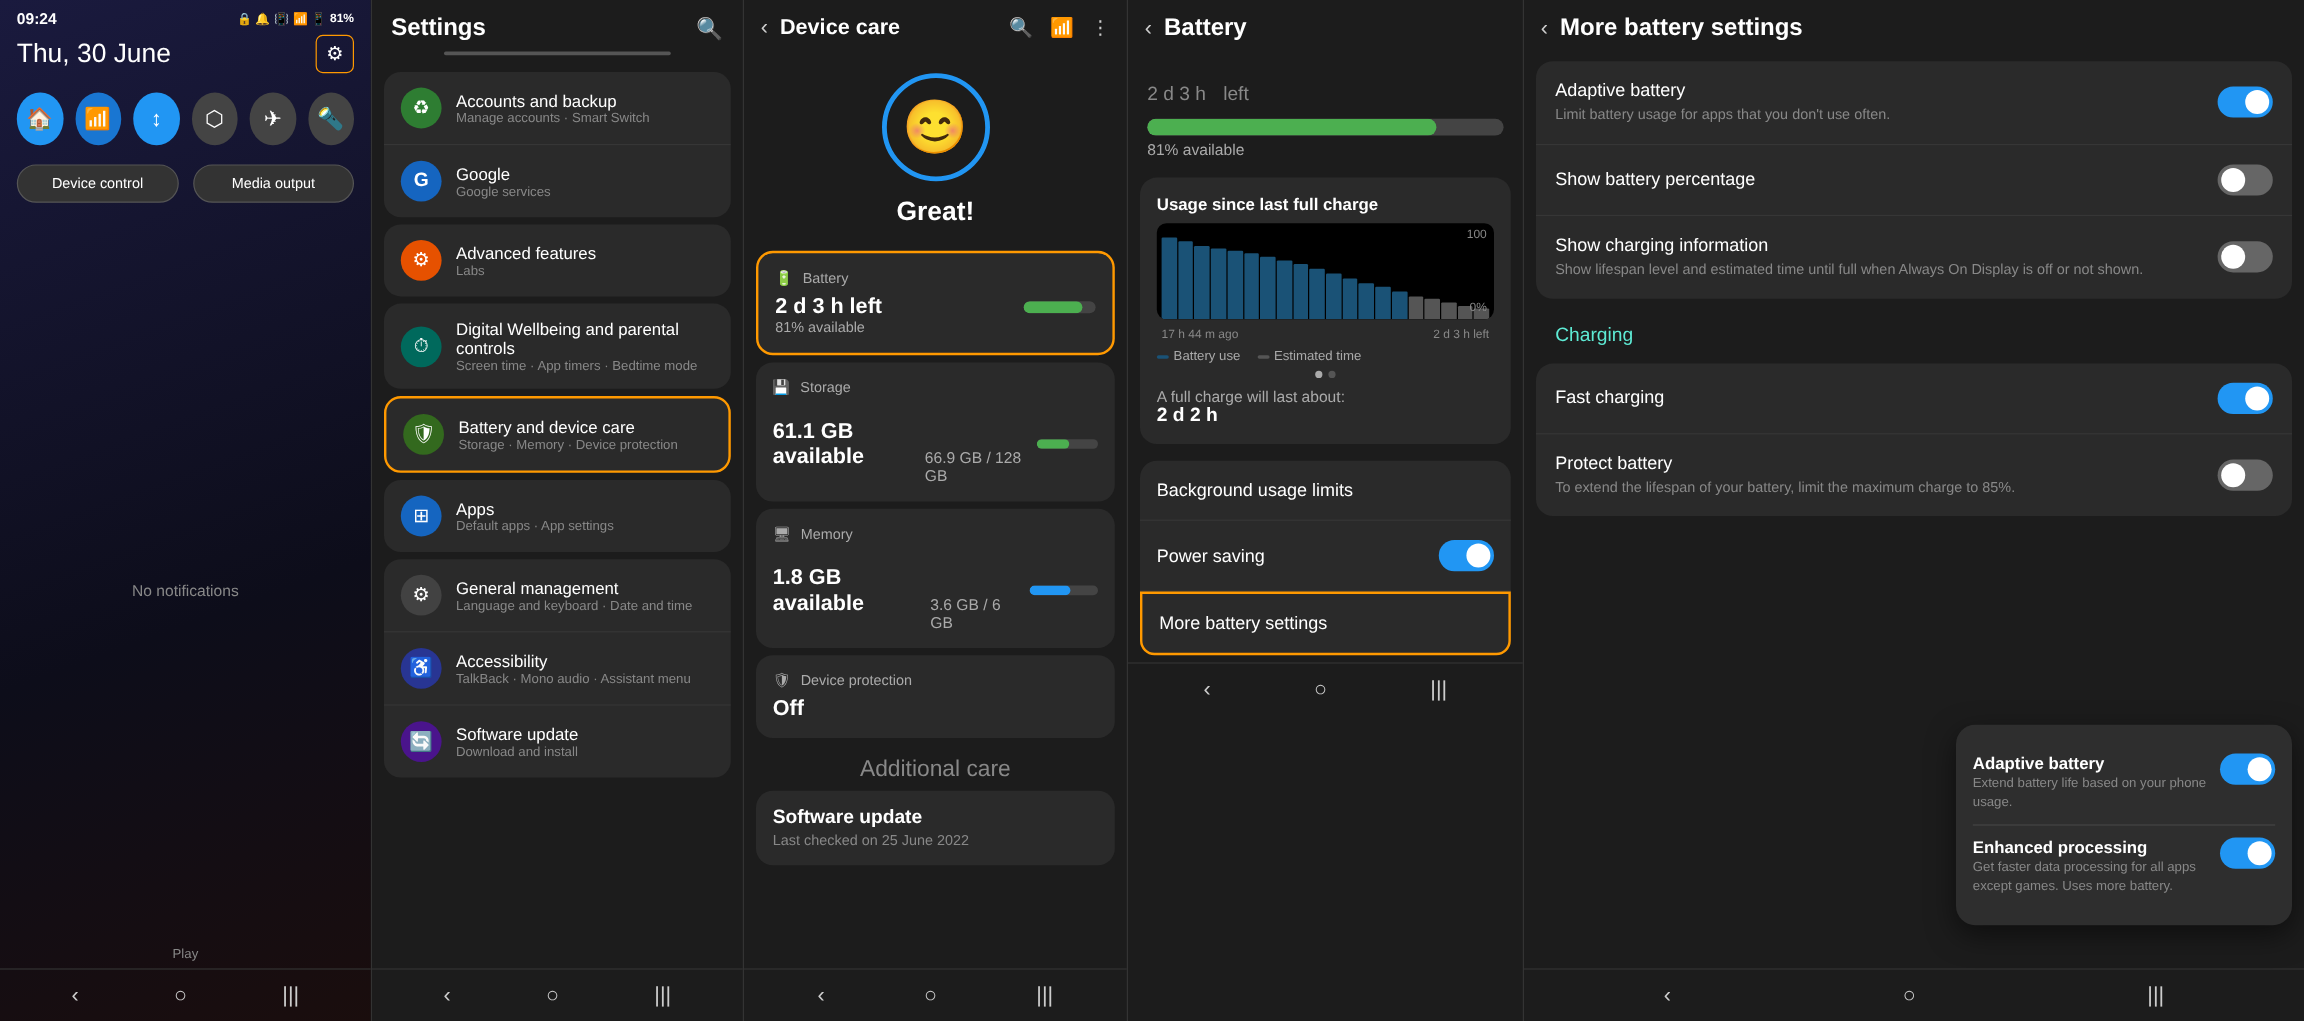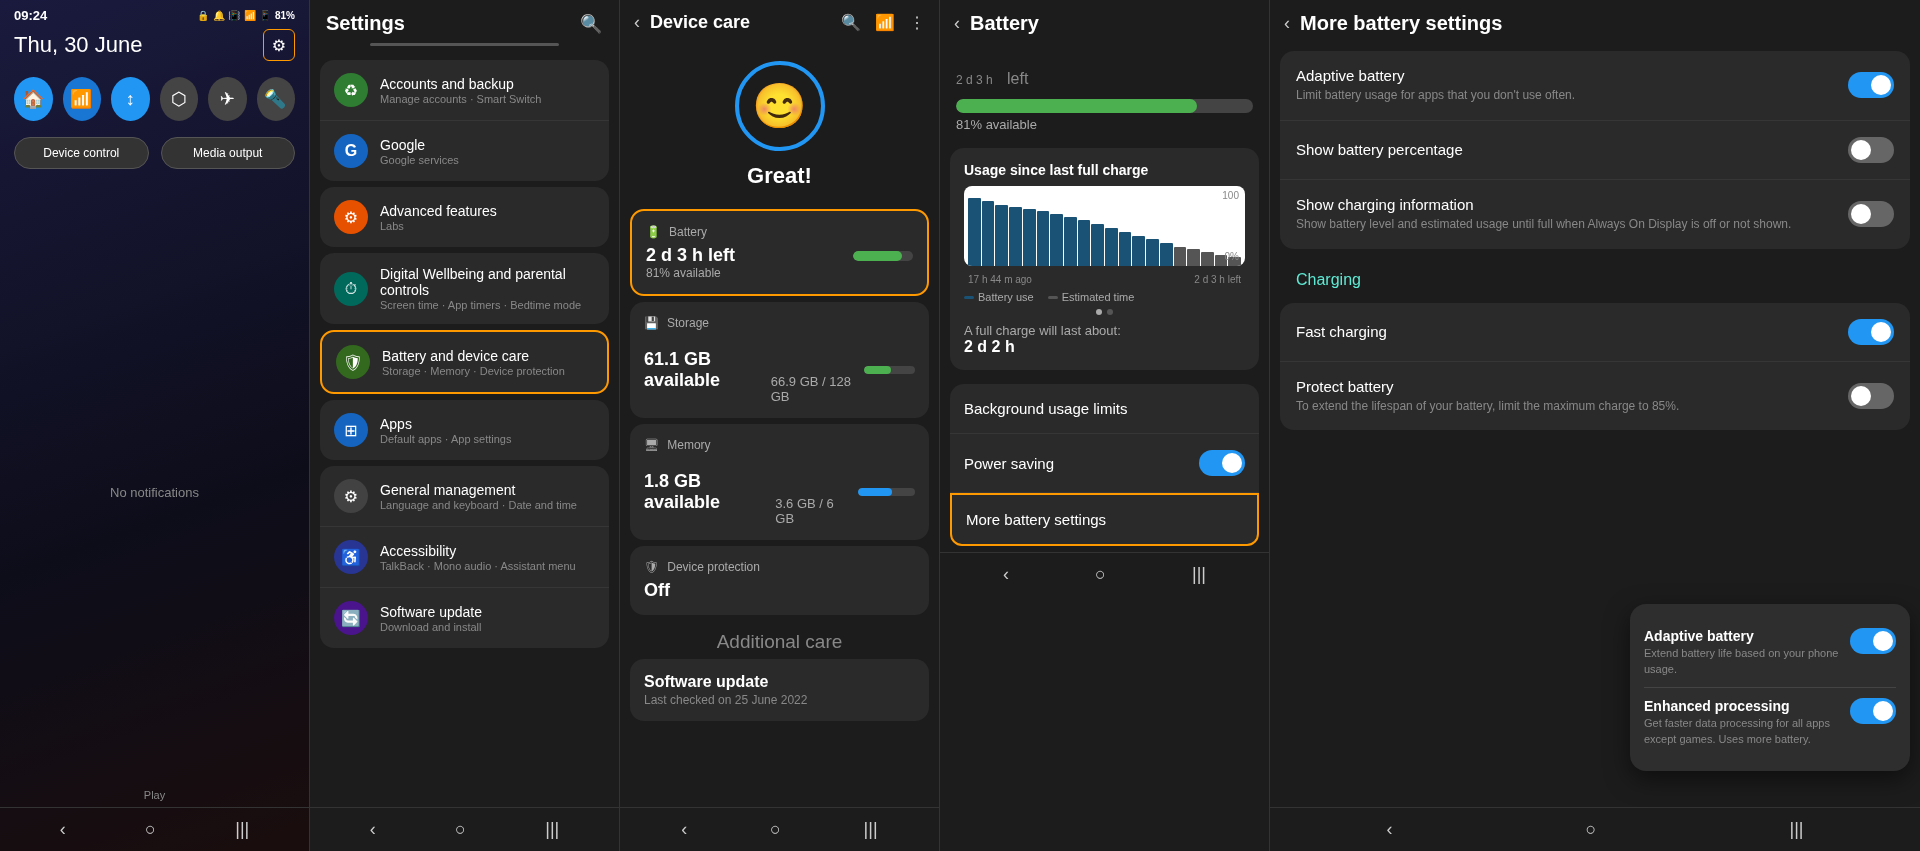--- a/index.html
+++ b/index.html
@@ -258,21 +258,21 @@
       gap: 10px;
     }
     .panel4-title { font-size: 20px; font-weight: 700; }
     .battery-main {
       padding: 14px 16px 8px;
     }
     .battery-time {
       font-size: 30px;
       font-weight: 300;
     }
-    .battery-time span { font-size: 12px; color: #888; }
+    .battery-time span { font-size: 16px; color: #888; }
     .main-battery-bar {
       height: 14px;
       background: #444;
       border-radius: 7px;
       overflow: hidden;
       margin: 8px 0 4px;
     }
     .main-battery-fill {
       height: 100%;
       background: #4caf50;
@@ -282,21 +282,21 @@
     .usage-section {
       background: #2a2a2a;
       border-radius: 14px;
       margin: 8px 10px;
       padding: 14px;
     }
     .usage-title { font-size: 14px; font-weight: 600; margin-bottom: 8px; }
     .chart-container {
       height: 80px;
       position: relative;
-      background: #ffffff;
+      background: #000000;
       border-radius: 8px;
       overflow: hidden;
       margin-bottom: 6px;
     }
     .chart-bars {
       display: flex;
       align-items: flex-end;
       height: 100%;
       gap: 1px;
       padding: 4px 4px 0;
@@ -770,21 +770,21 @@
         </div>
         <div class="battery-setting-item">
           <div class="bs-text">
             <div class="bs-title">Show battery percentage</div>
           </div>
           <div class="toggle-off"></div>
         </div>
         <div class="battery-setting-item">
           <div class="bs-text">
             <div class="bs-title">Show charging information</div>
-            <div class="bs-sub">Show battery level and estimated usage until full when Always On Display is off or not shown.</div>
+            <div class="bs-sub">Show lifespan level and estimated time until full when Always On Display is off or not shown.</div>
           </div>
           <div class="toggle-off"></div>
         </div>
       </div>
       <div class="section-label">Charging</div>
       <div class="battery-setting-section">
         <div class="battery-setting-item">
           <div class="bs-text">
             <div class="bs-title">Fast charging</div>
           </div>

